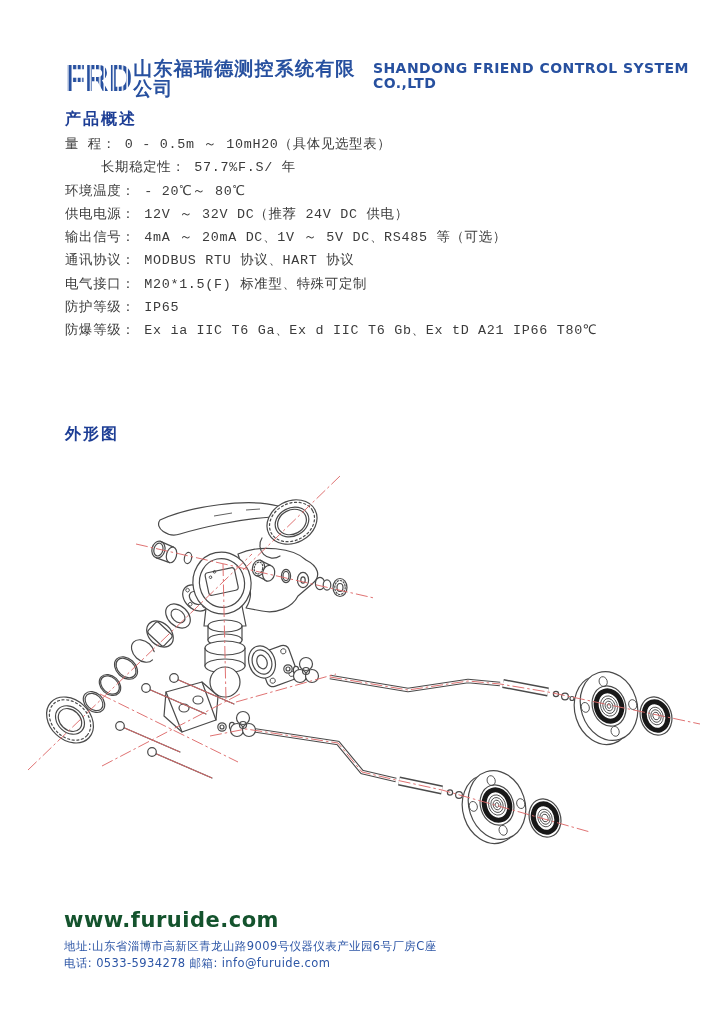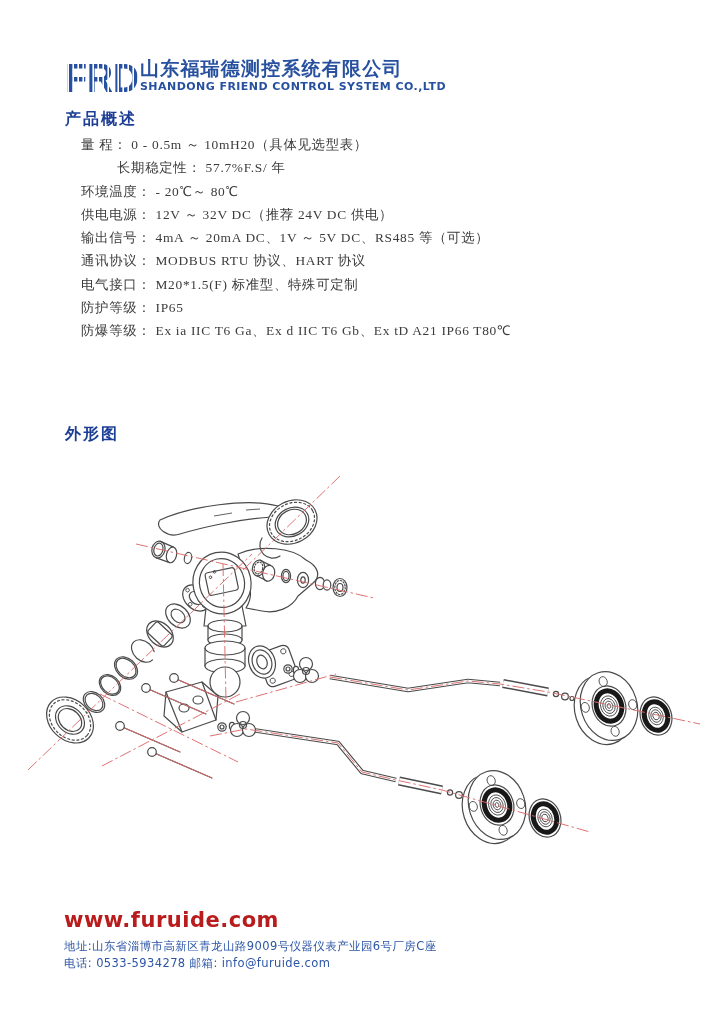--- a/index.html
+++ b/index.html
@@ -1,43 +1,43 @@
 <!DOCTYPE html>
 <html><head>
 <meta charset="utf-8">
 <style>
   html,body{margin:0;padding:0;background:#888;}
   #page{position:relative;width:724px;height:1024px;background:#ffffff;margin:0 auto;
         font-family:"DejaVu Sans","Liberation Sans",sans-serif;overflow:hidden;}
   
   .logo{position:absolute;top:56px;left:64px;display:flex;align-items:flex-start;}
-  .logo-text{display:flex;flex-direction:column;line-height:1.05;padding-top:3px;}
+  .logo-text{display:flex;flex-direction:row;line-height:1.05;padding-top:3px;}
   .company-cn{font-size:19px;font-weight:bold;color:#27509f;letter-spacing:1.2px;}
-  .company-en{font-size:11px;font-weight:bold;color:#27509f;letter-spacing:0.45px;margin-top:2px;}
+  .company-en{font-size:14px;font-weight:bold;color:#27509f;letter-spacing:0.45px;margin-top:2px;}
   
   .sec-title{position:absolute;left:65px;font-size:16px;font-weight:bold;color:#1d3e95;letter-spacing:2px;}
   
   .specs{position:absolute;top:133px;left:65px;right:16px;}
-  .spec-line{font-family:Liberation Serif, serif;
-             font-size:13.4px;color:#3b3b3b;line-height:23.3px;letter-spacing:0.7px;white-space:nowrap;margin-left:16px;}
+  .spec-line{font-family:Liberation Mono, monospace;
+             font-size:13.4px;color:#3b3b3b;line-height:23.3px;letter-spacing:0.7px;white-space:nowrap;}
   .spec-line.indent{padding-left:36px;}
   
   .diagram{position:absolute;top:468px;left:0;}
   .ln{stroke:#4a4a4a;fill:none;stroke-width:1.2;stroke-linecap:round;stroke-linejoin:round;}
   .fw{fill:#ffffff;}
   .fine{stroke:#3a3a3a;fill:none;stroke-width:0.8;}
   .dk{stroke:#181818;fill:none;}
   .red{stroke:#dd6a6a;fill:none;stroke-width:0.95;}
   .cl{stroke:#dd6a6a;fill:none;stroke-width:0.95;stroke-dasharray:12 3 2.5 3;}
   .tube{stroke:#4a4a4a;fill:none;stroke-width:4.6;stroke-linejoin:round;}
   .tubein{stroke:#ffffff;fill:none;stroke-width:2.4;stroke-linejoin:round;}
   .cyl{stroke:#4a4a4a;fill:none;stroke-width:9;}
   .cylin{stroke:#ffffff;fill:none;stroke-width:6.2;}
   
-  .website{position:absolute;top:908px;left:64px;font-size:21px;font-weight:bold;color:#b91c1c;letter-spacing:0.5px;}
+  .website{position:absolute;top:908px;left:64px;font-size:21px;font-weight:bold;color:#14532d;letter-spacing:0.5px;}
   .addr{position:absolute;top:939px;left:64px;font-size:11.5px;color:#2d56a6;letter-spacing:0.4px;}
   .tel{position:absolute;top:956px;left:64px;font-size:11.5px;color:#2d56a6;letter-spacing:0.4px;}
 </style>
 </head>
 <body>
 
 <div id="page">
 
   <div class="logo">
     <svg width="76" height="42" viewBox="0 0 76 42">

